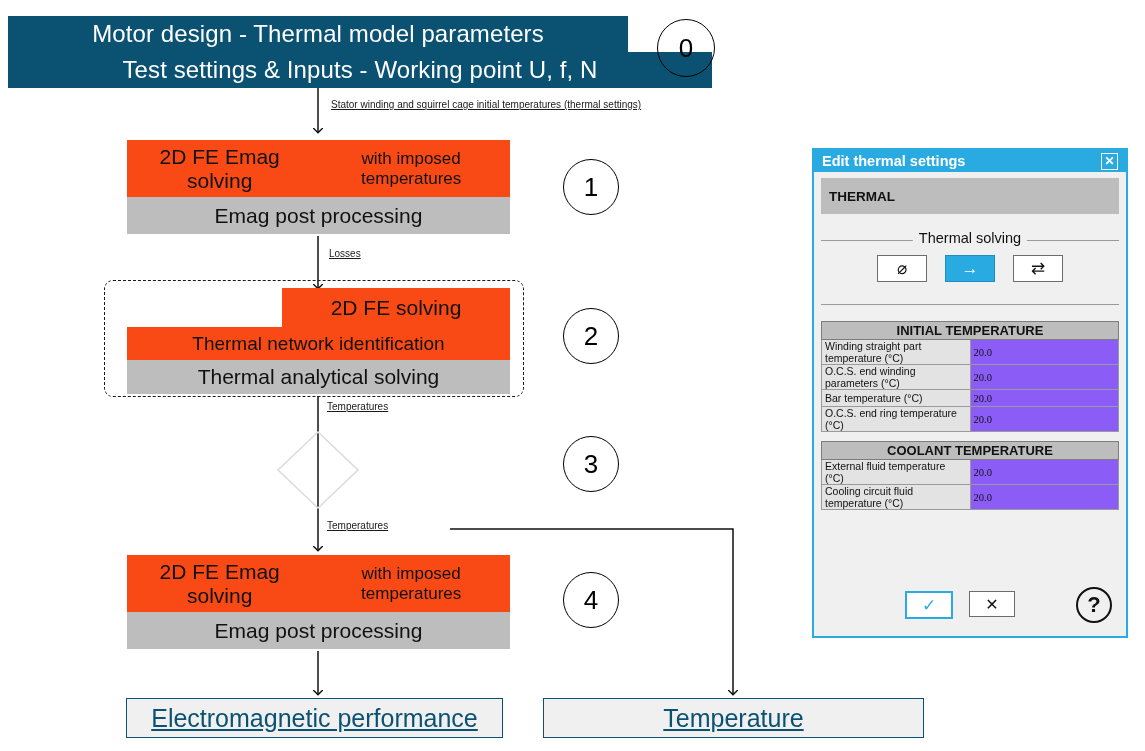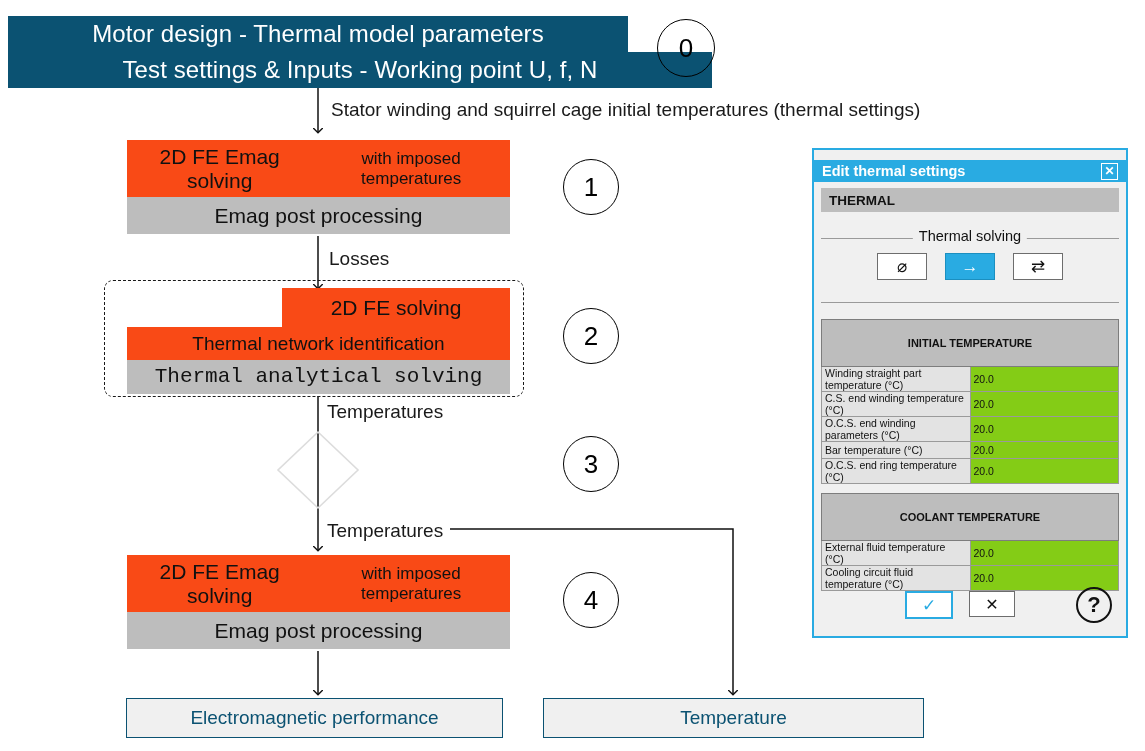--- a/index.html
+++ b/index.html
@@ -23,56 +23,56 @@
         text-align:center;line-height:1.12;}
   .pbox .l1{font-size:21px;}
   .pbox .l2{font-size:17px;}
   .pbox .single{font-size:21px;}
 
   
   .dashgroup{border:1.7px dashed #1a1a1a;border-radius:9px;background:transparent;}
 
   
   .resbox{background:#f0f0f0;border:1.6px solid #0b5272;color:#0b5272;
-          display:flex;align-items:center;justify-content:center;font-size:19px;}
-
-  
-  .conlabel{font-size:19px;color:#1a1a1a;white-space:nowrap;}
+          display:flex;align-items:center;justify-content:center;font-size:25px;text-decoration:underline;}
+
+  
+  .conlabel{font-size:10px;color:#1a1a1a;white-space:nowrap;text-decoration:underline;}
 
   
   .connectors{position:absolute;left:0;top:0;width:1145px;height:751px;
               pointer-events:none;}
 
   
   .dialog{background:#f0f0f0;border:2px solid #29abe2;}
   .dlg-title{background:#29abe2;color:#ffffff;font-size:14.5px;font-weight:bold;
-             display:flex;align-items:center;padding:0 8px;height:22px;margin-top:10px;}
+             display:flex;align-items:center;padding:0 8px;height:22px;}
   .dlg-title .t{flex:1;}
   .dlg-close{width:15px;height:15px;border:1.6px solid #ffffff;color:#ffffff;
              font-size:12px;line-height:12px;display:flex;align-items:center;
              justify-content:center;font-weight:bold;}
   .dlg-tab{background:#bdbdbd;color:#111;font-size:13.5px;font-weight:bold;
-           display:flex;align-items:center;padding-left:8px;height:24px;}
+           display:flex;align-items:center;padding-left:8px;height:36px;}
 
   .fieldset-line{position:relative;height:1px;background:#9a9a9a;}
   .fieldset-legend{position:absolute;top:-10px;left:50%;transform:translateX(-50%);
                    background:#f0f0f0;padding:0 6px;font-size:14.5px;color:#111;
                    white-space:nowrap;}
 
   .tsbtn{width:48px;height:25px;border:1.3px solid #6d6d6d;background:#ffffff;
          display:flex;align-items:center;justify-content:center;}
   .tsbtn.sel{background:#29abe2;border-color:#1b8fc0;}
 
   .tbl{width:100%;border-collapse:collapse;font-size:10.5px;color:#111;
        table-layout:fixed;}
-  .tbl th{background:#bdbdbd;border:1px solid #7d7d7d;font-size:11px;
-          font-weight:bold;padding:17px 0;}
+  .tbl th{background:#bdbdbd;border:1px solid #7d7d7d;font-size:13px;
+          font-weight:bold;padding:1px 0;}
   .tbl td{border:1px solid #9a9a9a;padding:0px 3px;height:16px;}
   .tbl td.lbl{background:#e3e3e3;}
-  .tbl td.val{background:#84cc16;width:75px;}
+  .tbl td.val{background:#8b5cf6;width:75px;font-family:Liberation Serif, serif;}
 
   .okbtn{width:44px;height:24px;border:2px solid #29abe2;background:#ffffff;
          display:flex;align-items:center;justify-content:center;}
   .cancelbtn{width:44px;height:24px;border:1.6px solid #6d6d6d;background:#ffffff;
              display:flex;align-items:center;justify-content:center;}
   .helpbtn{width:32px;height:32px;border:2px solid #111;border-radius:50%;
            display:flex;align-items:center;justify-content:center;
            font-size:22px;font-weight:bold;color:#111;background:transparent;}
 </style>
 </head>
@@ -127,21 +127,21 @@
   <span>Losses</span>
 </div>
 
 <div class="abs dashgroup" style="left:104px;top:280px;width:420px;height:117px;"></div>
 <div class="abs pbox orange" style="left:282px;top:288px;width:228px;height:39px;">
   <span class="single">2D FE solving</span>
 </div>
 <div class="abs pbox orange" style="left:127px;top:327px;width:383px;height:33px;">
   <span style="font-size:19px;">Thermal network identification</span>
 </div>
-<div class="abs pbox grey" style="left:127px;top:360px;width:383px;height:34px;font-family:Liberation Mono, monospace;">
+<div class="abs pbox grey" style="left:127px;top:360px;width:383px;height:34px;">
   <span class="single">Thermal analytical solving</span>
 </div>
 <div class="abs numcircle" style="left:563px;top:308px;width:56px;height:56px;">
   <span>2</span>
 </div>
 
 <div class="abs conlabel" style="left:327px;top:401px;">
   <span>Temperatures</span>
 </div>
 
@@ -207,24 +207,20 @@
         <tr>
           <th colspan="2">INITIAL TEMPERATURE</th>
         </tr>
       </thead>
       <tbody>
         <tr>
           <td class="lbl">Winding straight part temperature (°C)</td>
           <td class="val">20.0</td>
         </tr>
         <tr>
-          <td class="lbl">C.S. end winding temperature (°C)</td>
-          <td class="val">20.0</td>
-        </tr>
-        <tr>
           <td class="lbl">O.C.S. end winding parameters (°C)</td>
           <td class="val">20.0</td>
         </tr>
         <tr>
           <td class="lbl">Bar temperature (°C)</td>
           <td class="val">20.0</td>
         </tr>
         <tr>
           <td class="lbl">O.C.S. end ring temperature (°C)</td>
           <td class="val">20.0</td>

